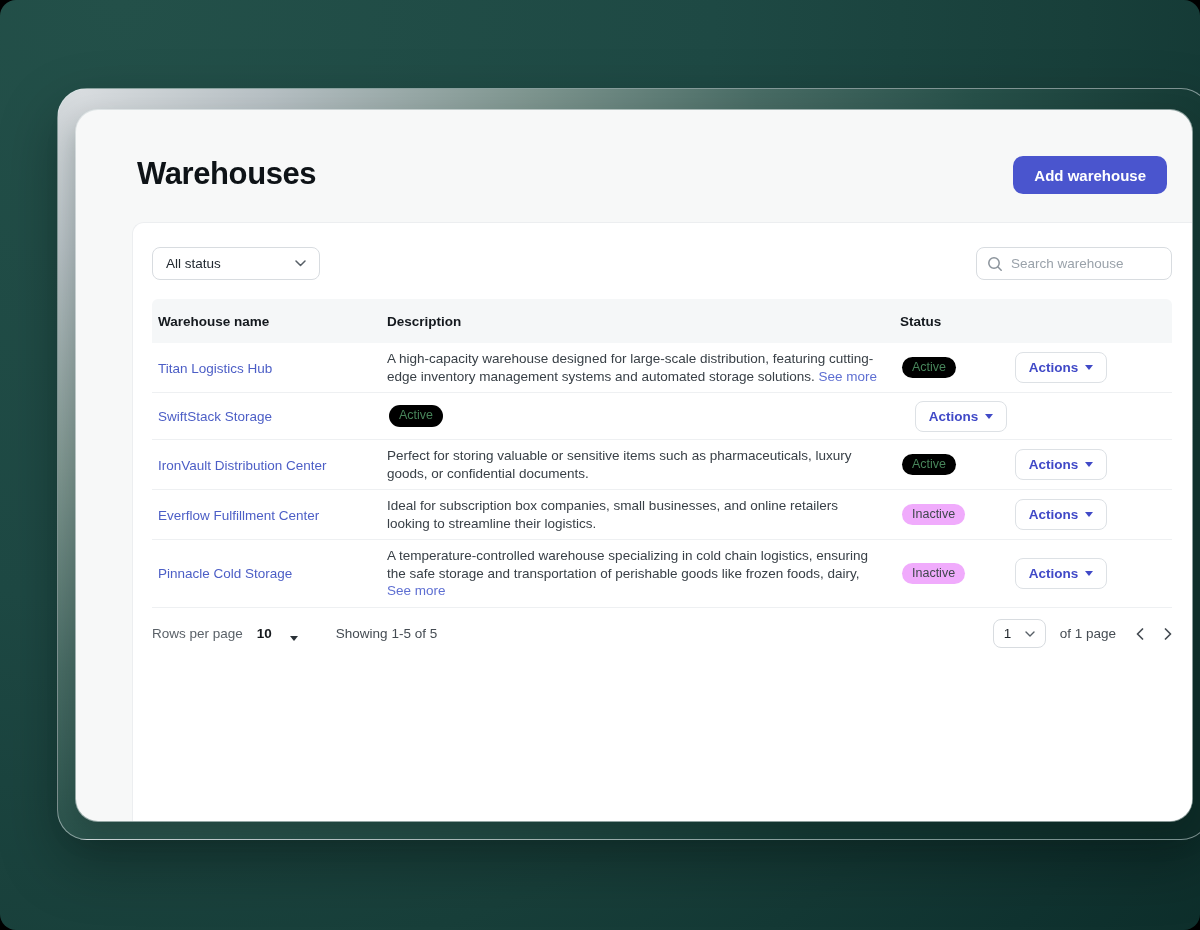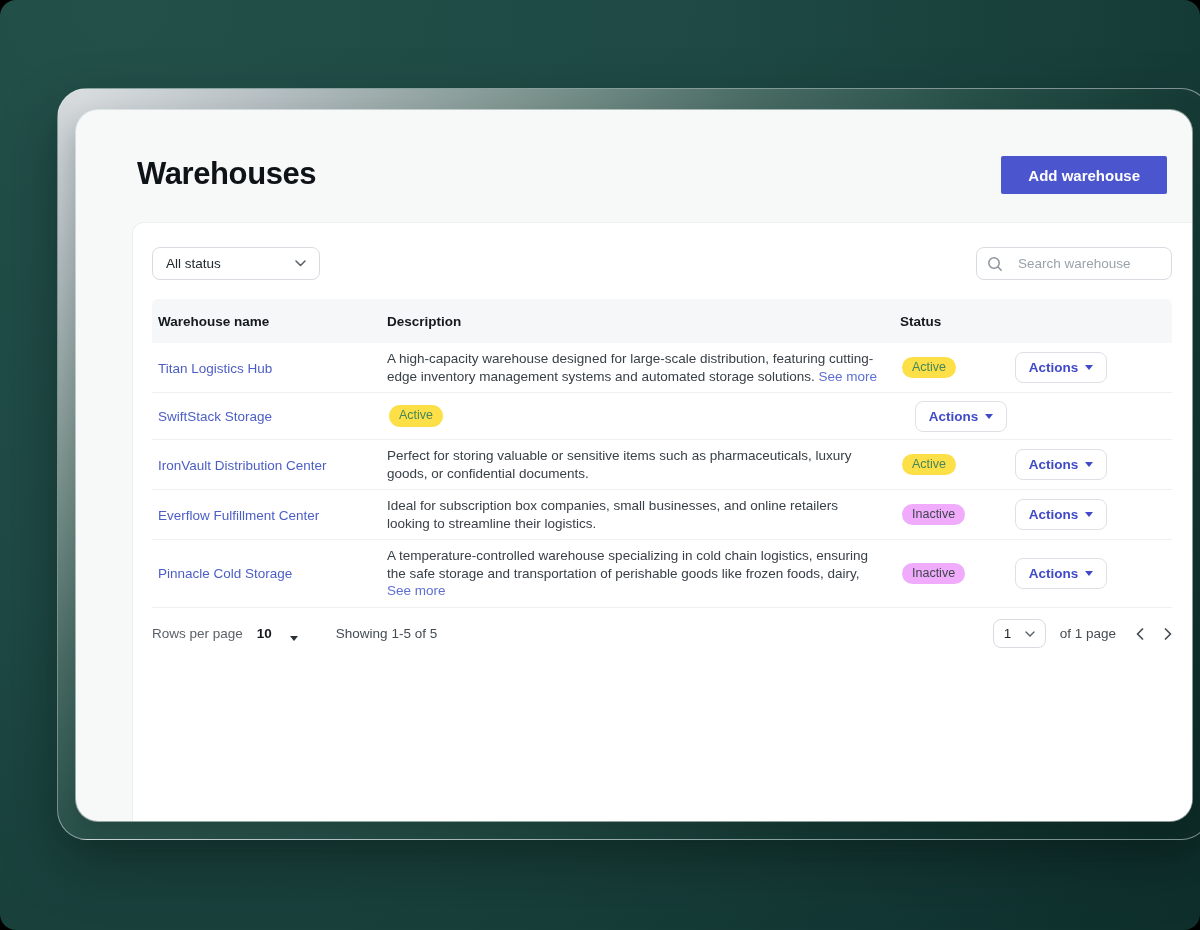--- a/index.html
+++ b/index.html
@@ -18,40 +18,40 @@
   .card {
     position: absolute; left: 18px; top: 21px; right: 18px; bottom: 18px;
     border-radius: 22px; background: #f7f8f8; overflow: hidden;
     box-shadow: 0 0 0 1px rgba(238,244,244,0.55), 0 12px 28px rgba(8,28,26,0.28);
   }
   .page-title {
     position: absolute; left: 61px; top: 46px;
     font-size: 31px; font-weight: 700; color: #0e1317; letter-spacing: -0.4px;
   }
   .add-btn {
-    position: absolute; right: 25px; top: 46px; height: 38px; padding: 0 27px;
-    background: #4a55ce; color: #ffffff; border: none; border-radius: 2px;
+    position: absolute; right: 25px; top: 46px; height: 38px; padding: 0 21px;
+    background: #4a55ce; color: #ffffff; border: none; border-radius: 10px;
     font-family: inherit; font-size: 15px; font-weight: 700; cursor: pointer;
     display: flex; align-items: center;
   }
   .panel {
     position: absolute; left: 56px; top: 112px; right: 0; bottom: 0;
     background: #ffffff; border-radius: 12px 0 0 0;
     border-top: 1px solid #eceef0; border-left: 1px solid #eceef0;
     padding: 24px 20px 0 19px;
   }
   .toolbar { display: flex; justify-content: space-between; align-items: center; }
   .select-box {
     width: 168px; height: 33px; border: 1px solid #d8dce0; border-radius: 8px;
     background: #fff; display: flex; align-items: center; justify-content: space-between;
     padding: 0 13px; font-size: 13.5px; color: #222930; cursor: pointer; text-align: right;
   }
   .search-box {
     width: 196px; height: 33px; border: 1px solid #d8dce0; border-radius: 8px;
-    background: #fff; display: flex; align-items: center; padding: 0 10px; gap: 15px;
+    background: #fff; display: flex; align-items: center; padding: 0 10px; gap: 8px;
   }
   .search-box input {
     border: none; outline: none; flex: 1; font-family: inherit; font-size: 13.5px; color: #2b3238; min-width: 0;
   }
   .search-box input::placeholder { color: #9aa2aa; }
   .tbl { margin-top: 19px; }
   .tbl-grid { display: grid; grid-template-columns: 235px 513px 107px 100px; align-items: center; }
   .tbl-head {
     height: 44px; background: #f5f7f8; border-radius: 6px 6px 0 0;
     font-size: 13.5px; font-weight: 700; color: #14191e;
@@ -59,21 +59,21 @@
   .tbl-head .cell-name { padding-left: 6px; }
   .tbl-row { min-height: 47px; border-bottom: 1px solid #eef0f2; padding: 7px 0; }
   .cell-name { padding-left: 6px; }
   .name-link { color: #4c5ec6; font-size: 13.5px; text-decoration: none; cursor: pointer; }
   .desc { font-size: 13.5px; color: #394047; line-height: 17.5px; padding-right: 18px; }
   .see-more { color: #5e6fd2; cursor: pointer; text-decoration: none; }
   .badge {
     display: inline-block; margin-left: 2px; padding: 4px 10px 5px; border-radius: 20px;
     font-size: 12.5px; line-height: 1;
   }
-  .badge.active { background: #fde047; color: #47855a; }
+  .badge.active { background: #000000; color: #47855a; }
   .badge.inactive { background: #f0abfc; color: #3f464c; }
   .cell-actions { justify-self: end; }
   .actions-btn {
     width: 92px; height: 31px; background: #fff; border: 1px solid #dde1e5; border-radius: 8px;
     display: flex; align-items: center; justify-content: center; gap: 7px;
     font-family: inherit; font-size: 13.5px; font-weight: 700; color: #4049c7; cursor: pointer;
   }
   .caret-down { width: 0; height: 0; border-left: 4px solid transparent; border-right: 4px solid transparent; border-top: 5px solid #4049c7; }
   .caret-dark { border-top-color: #2a3137; }
   .footer { height: 52px; display: flex; align-items: center; justify-content: space-between; font-size: 13.5px; }

